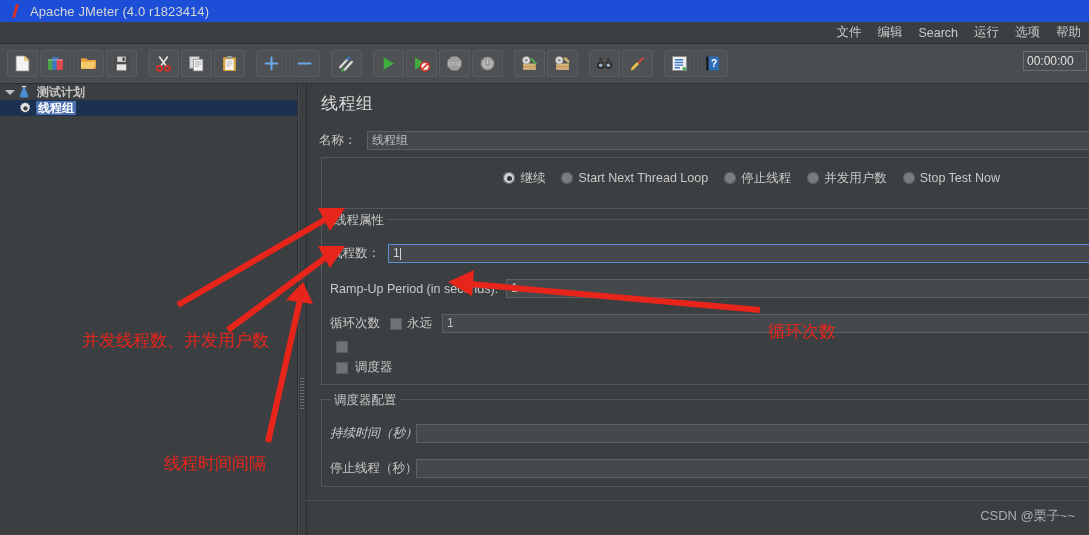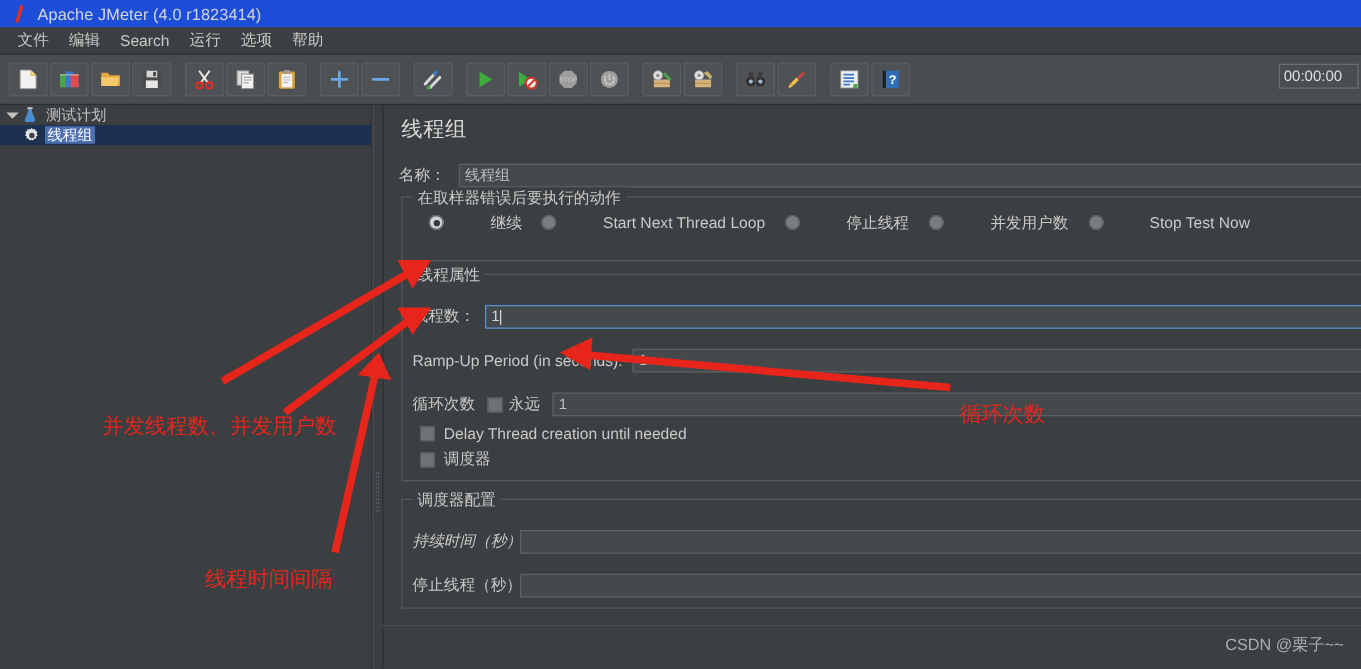--- a/index.html
+++ b/index.html
@@ -53,20 +53,21 @@
 
   
   #menubar {
     height: 22px;
     background: #3c3f41;
     display: flex;
     align-items: center;
     padding-left: 6px;
     box-sizing: border-box;
     border-bottom: 1px solid #2f3133;
+    justify-content: flex-end;
   }
   #menubar .menu-item {
     padding: 2px 8px;
     font-size: 12.5px;
     color: #c8c8c8;
     cursor: default;
     white-space: nowrap;
   }
   #menubar .menu-item .mnemonic {
   }
@@ -137,20 +138,21 @@
   }
 
   
   #treepanel {
     width: 297px;
     background: #3c3f41;
     border-right: 1px solid #2c2e30;
     position: relative;
     flex: 0 0 auto;
     overflow: hidden;
+    font-weight: bold;
   }
   .tree-row {
     height: 16px;
     display: flex;
     align-items: center;
     padding-left: 4px;
     box-sizing: border-box;
     cursor: default;
     font-size: 12px;
     white-space: nowrap;
@@ -297,21 +299,20 @@
     align-items: center;
     justify-content: flex-end;
     padding-right: 90px;
     height: 20px;
   }
   .radio-item {
     display: flex;
     align-items: center;
     margin-left: 16px;
     white-space: nowrap;
-    gap: 32px;
   }
   .radio-mark {
     width: 12px;
     height: 12px;
     border-radius: 50%;
     background: #7a7d80;
     margin-right: 5px;
     flex: 0 0 auto;
     position: relative;
     box-shadow: inset 0 0 0 1px #595c5f;
@@ -610,21 +611,20 @@
 
     <div id="pane-title">线程组</div>
 
     <div class="field-row" style="margin-right:0;">
       <span class="field-label" style="width:48px;">名称：</span>
       <div class="textfield" style="margin-right:-12px;">线程组</div>
     </div>
 
 
     <div class="groupbox" style="height:52px;margin-right:-12px;">
-      <span class="gb-title">在取样器错误后要执行的动作</span>
       <div class="radio-row">
         <div class="radio-item checked">
           <span class="radio-mark"></span>
           <span class="radio-label">继续</span>
         </div>
         <div class="radio-item">
           <span class="radio-mark"></span>
           <span class="radio-label">Start Next Thread Loop</span>
         </div>
         <div class="radio-item">
@@ -657,21 +657,20 @@
 
       <div class="field-row" style="margin-bottom:3px;">
         <span class="field-label" style="margin-right:10px;">循环次数</span>
         <span class="check-mark" style="margin-right:5px;"></span>
         <span class="field-label" style="margin-right:10px;">永远</span>
         <div class="textfield">1</div>
       </div>
 
       <div class="check-row">
         <span class="check-mark"></span>
-        <span class="check-label">Delay Thread creation until needed</span>
       </div>
 
       <div class="check-row">
         <span class="check-mark"></span>
         <span class="check-label">调度器</span>
       </div>
     </div>
 
     <div class="groupbox" style="margin-top:14px;padding:8px 8px 8px 8px;margin-right:-12px;">
       <span class="gb-title">调度器配置</span>

